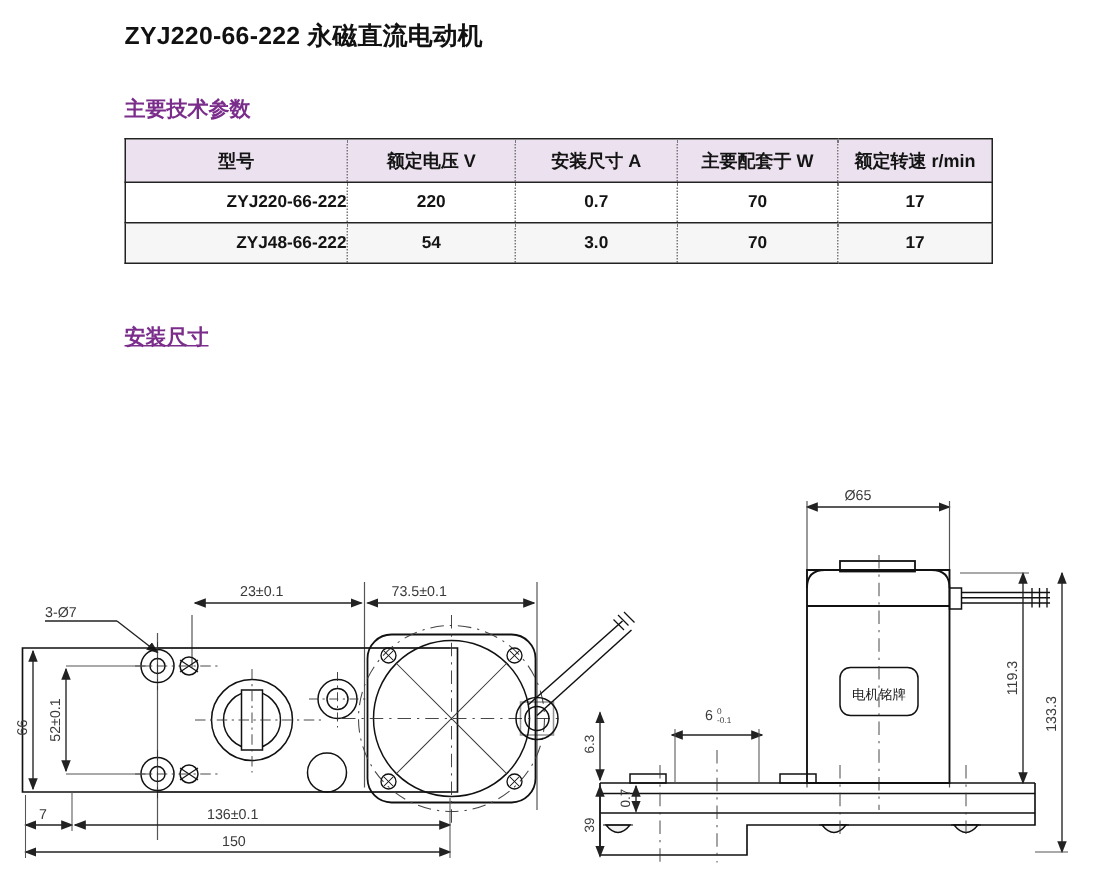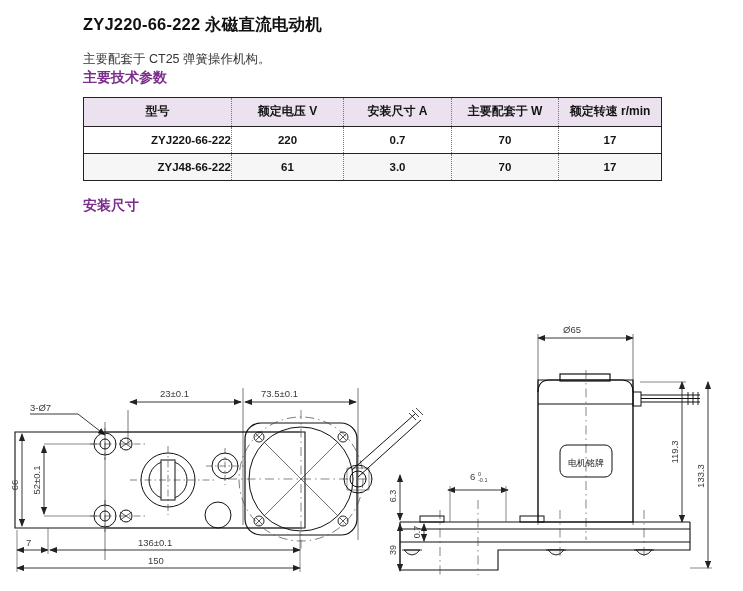--- a/index.html
+++ b/index.html
@@ -36,22 +36,22 @@
     margin: 16px 0 0 0;
     line-height: 1.4;
   }
   .section-heading {
     font-size: 14px;
     font-weight: bold;
     color: #7b2d8b;
     margin: 0;
     line-height: 1.2;
   }
-  .sec-params { }
-  .sec-dims { margin-top: 16px; }
+  .sec-params { margin-top: 29px; }
+  .sec-dims { margin-top: 40px; text-decoration: underline; }
 
   table.spec-table {
     border-collapse: collapse;
     margin-top: 11px;
     width: 578px;
     table-layout: fixed;
     font-size: 11.5px;
   }
   table.spec-table th,
   table.spec-table td {
@@ -102,21 +102,20 @@
     display: block;
   }
 </style>
 </head>
 <body>
 
 <div class="page">
 
   <h1 class="product-title">ZYJ220-66-222 永磁直流电动机</h1>
 
-  <p class="product-subtitle">主要配套于 CT25 弹簧操作机构。</p>
 
   <h2 class="section-heading sec-params">主要技术参数</h2>
 
   <table class="spec-table">
     <colgroup>
       <col class="col-model">
         <col class="col-v">
         <col class="col-a">
         <col class="col-w">
         <col class="col-rpm">
@@ -133,21 +132,21 @@
     <tbody>
       <tr>
         <td class="model-cell">ZYJ220-66-222</td>
         <td>220</td>
         <td>0.7</td>
         <td>70</td>
         <td>17</td>
       </tr>
       <tr>
         <td class="model-cell">ZYJ48-66-222</td>
-        <td>61</td>
+        <td>54</td>
         <td>3.0</td>
         <td>70</td>
         <td>17</td>
       </tr>
     </tbody>
   </table>
 
   <h2 class="section-heading sec-dims">安装尺寸</h2>
 </div>
 

